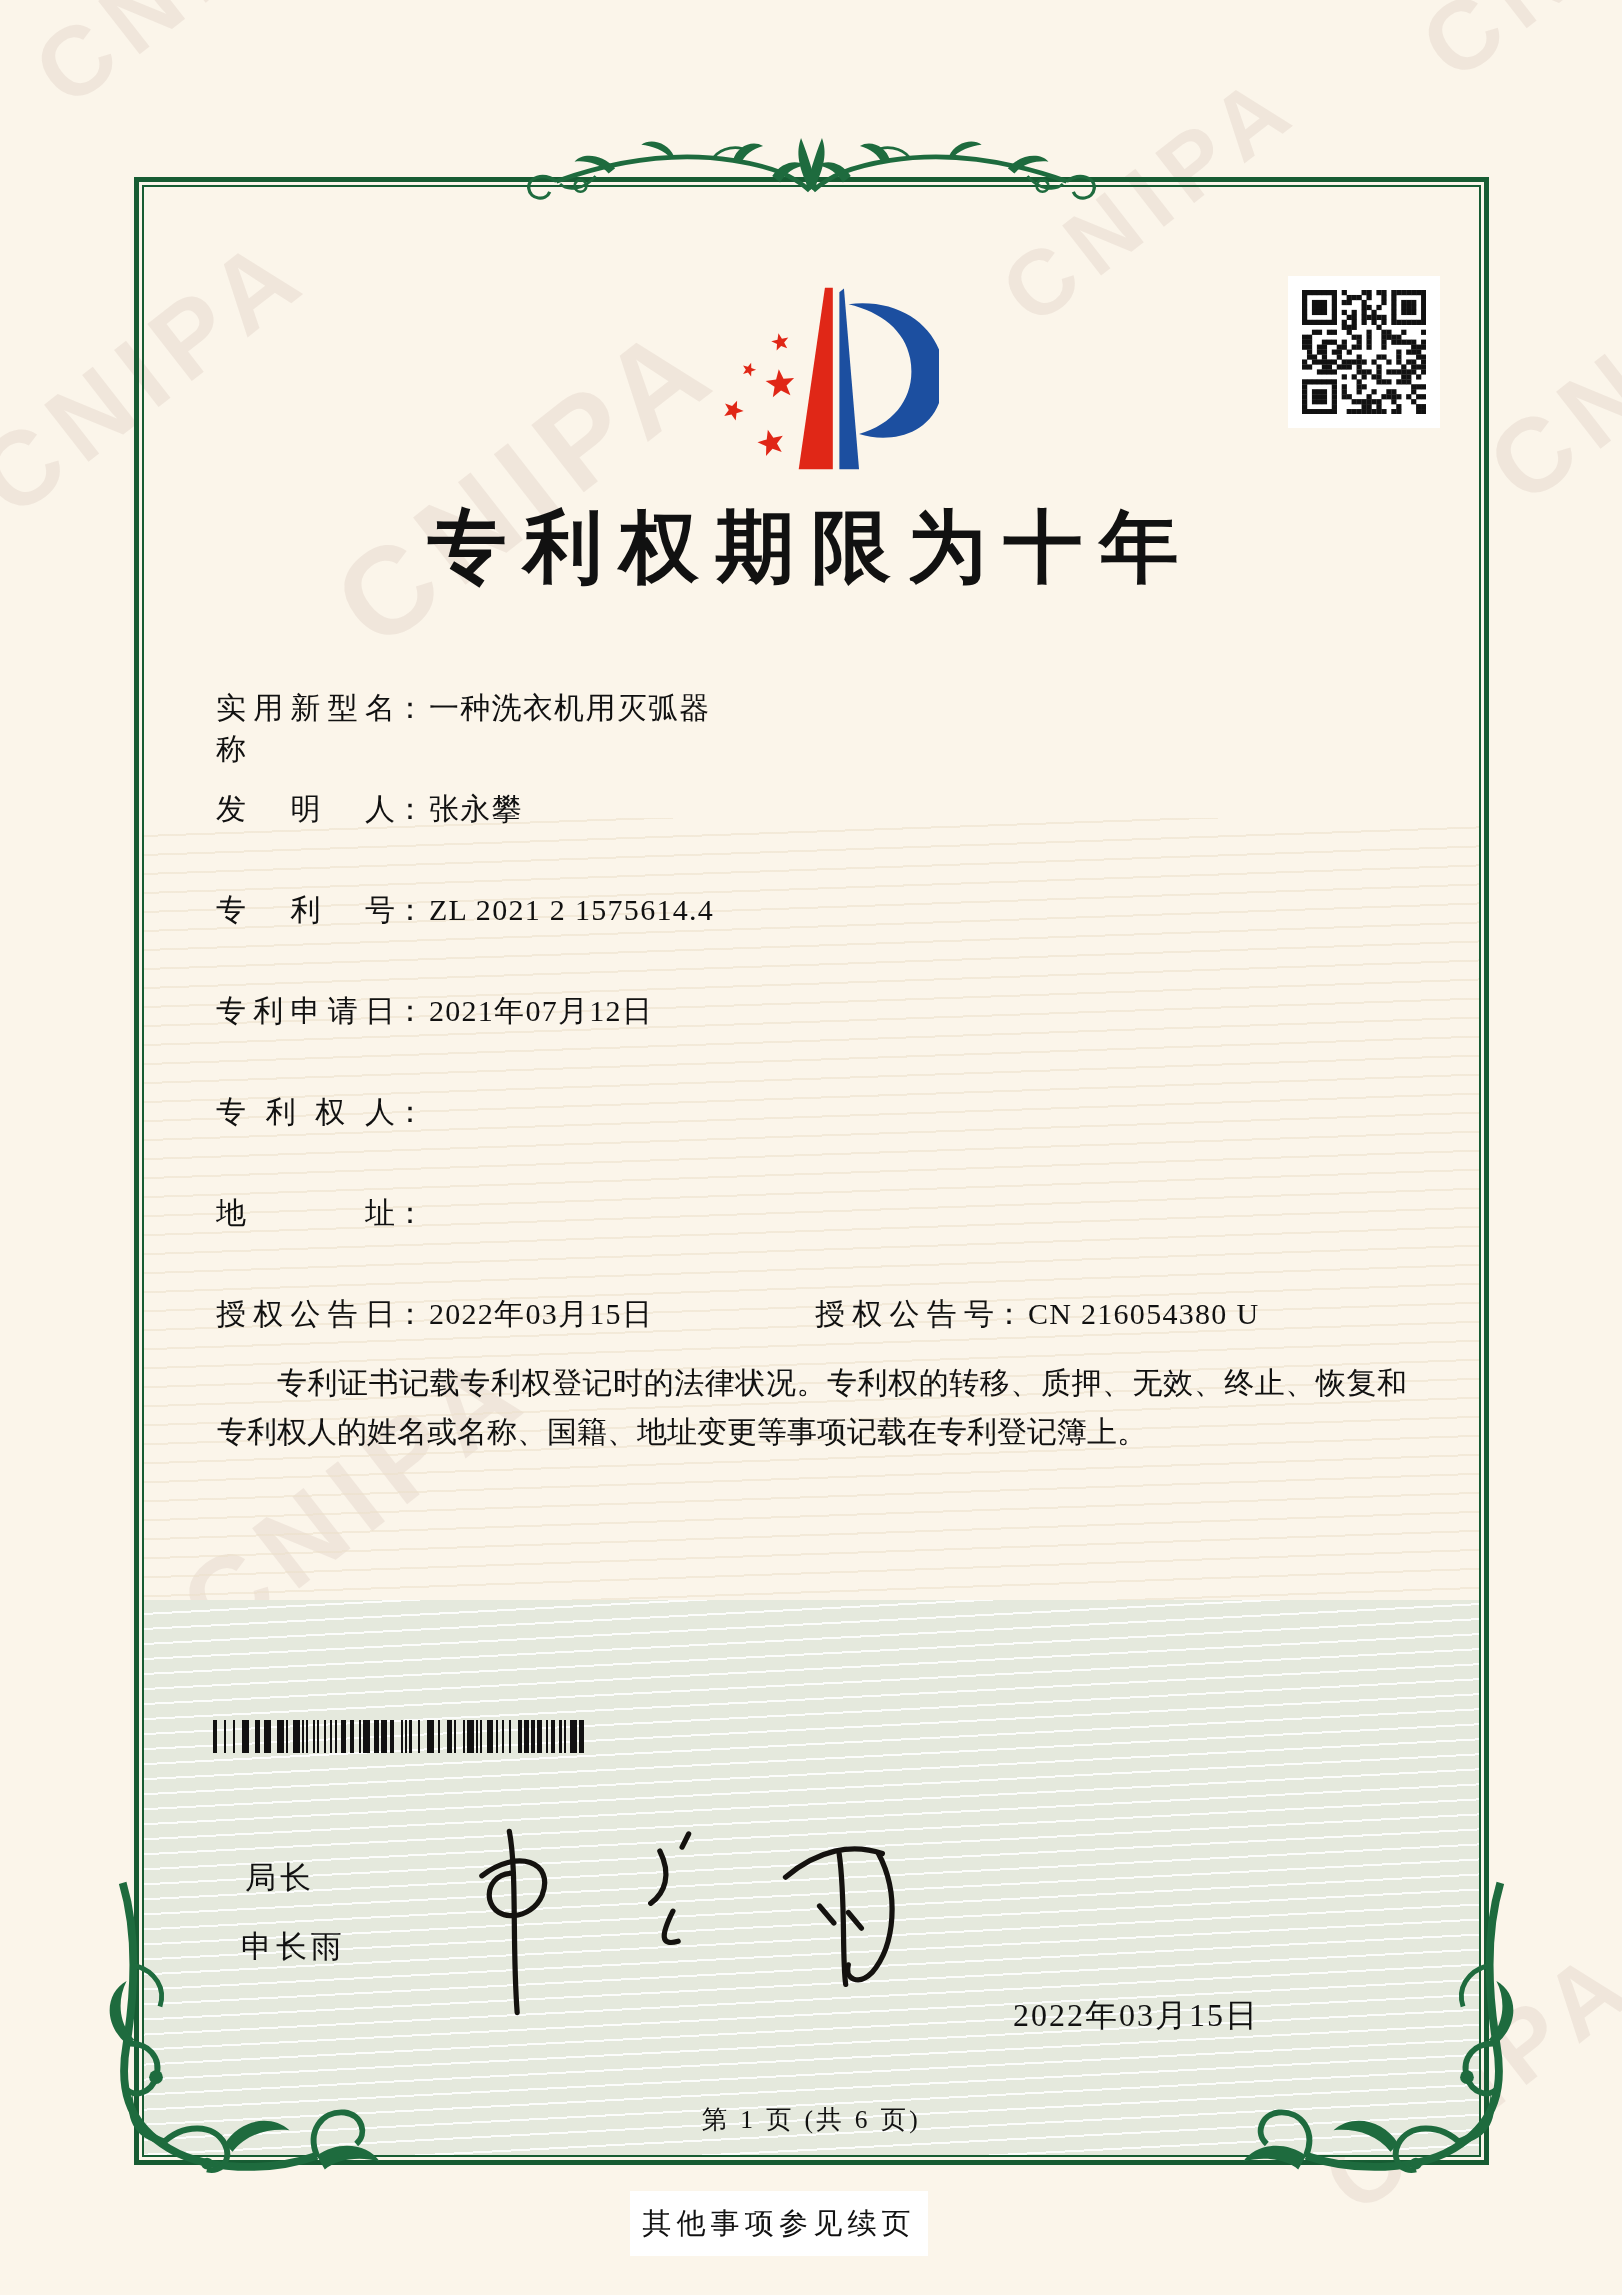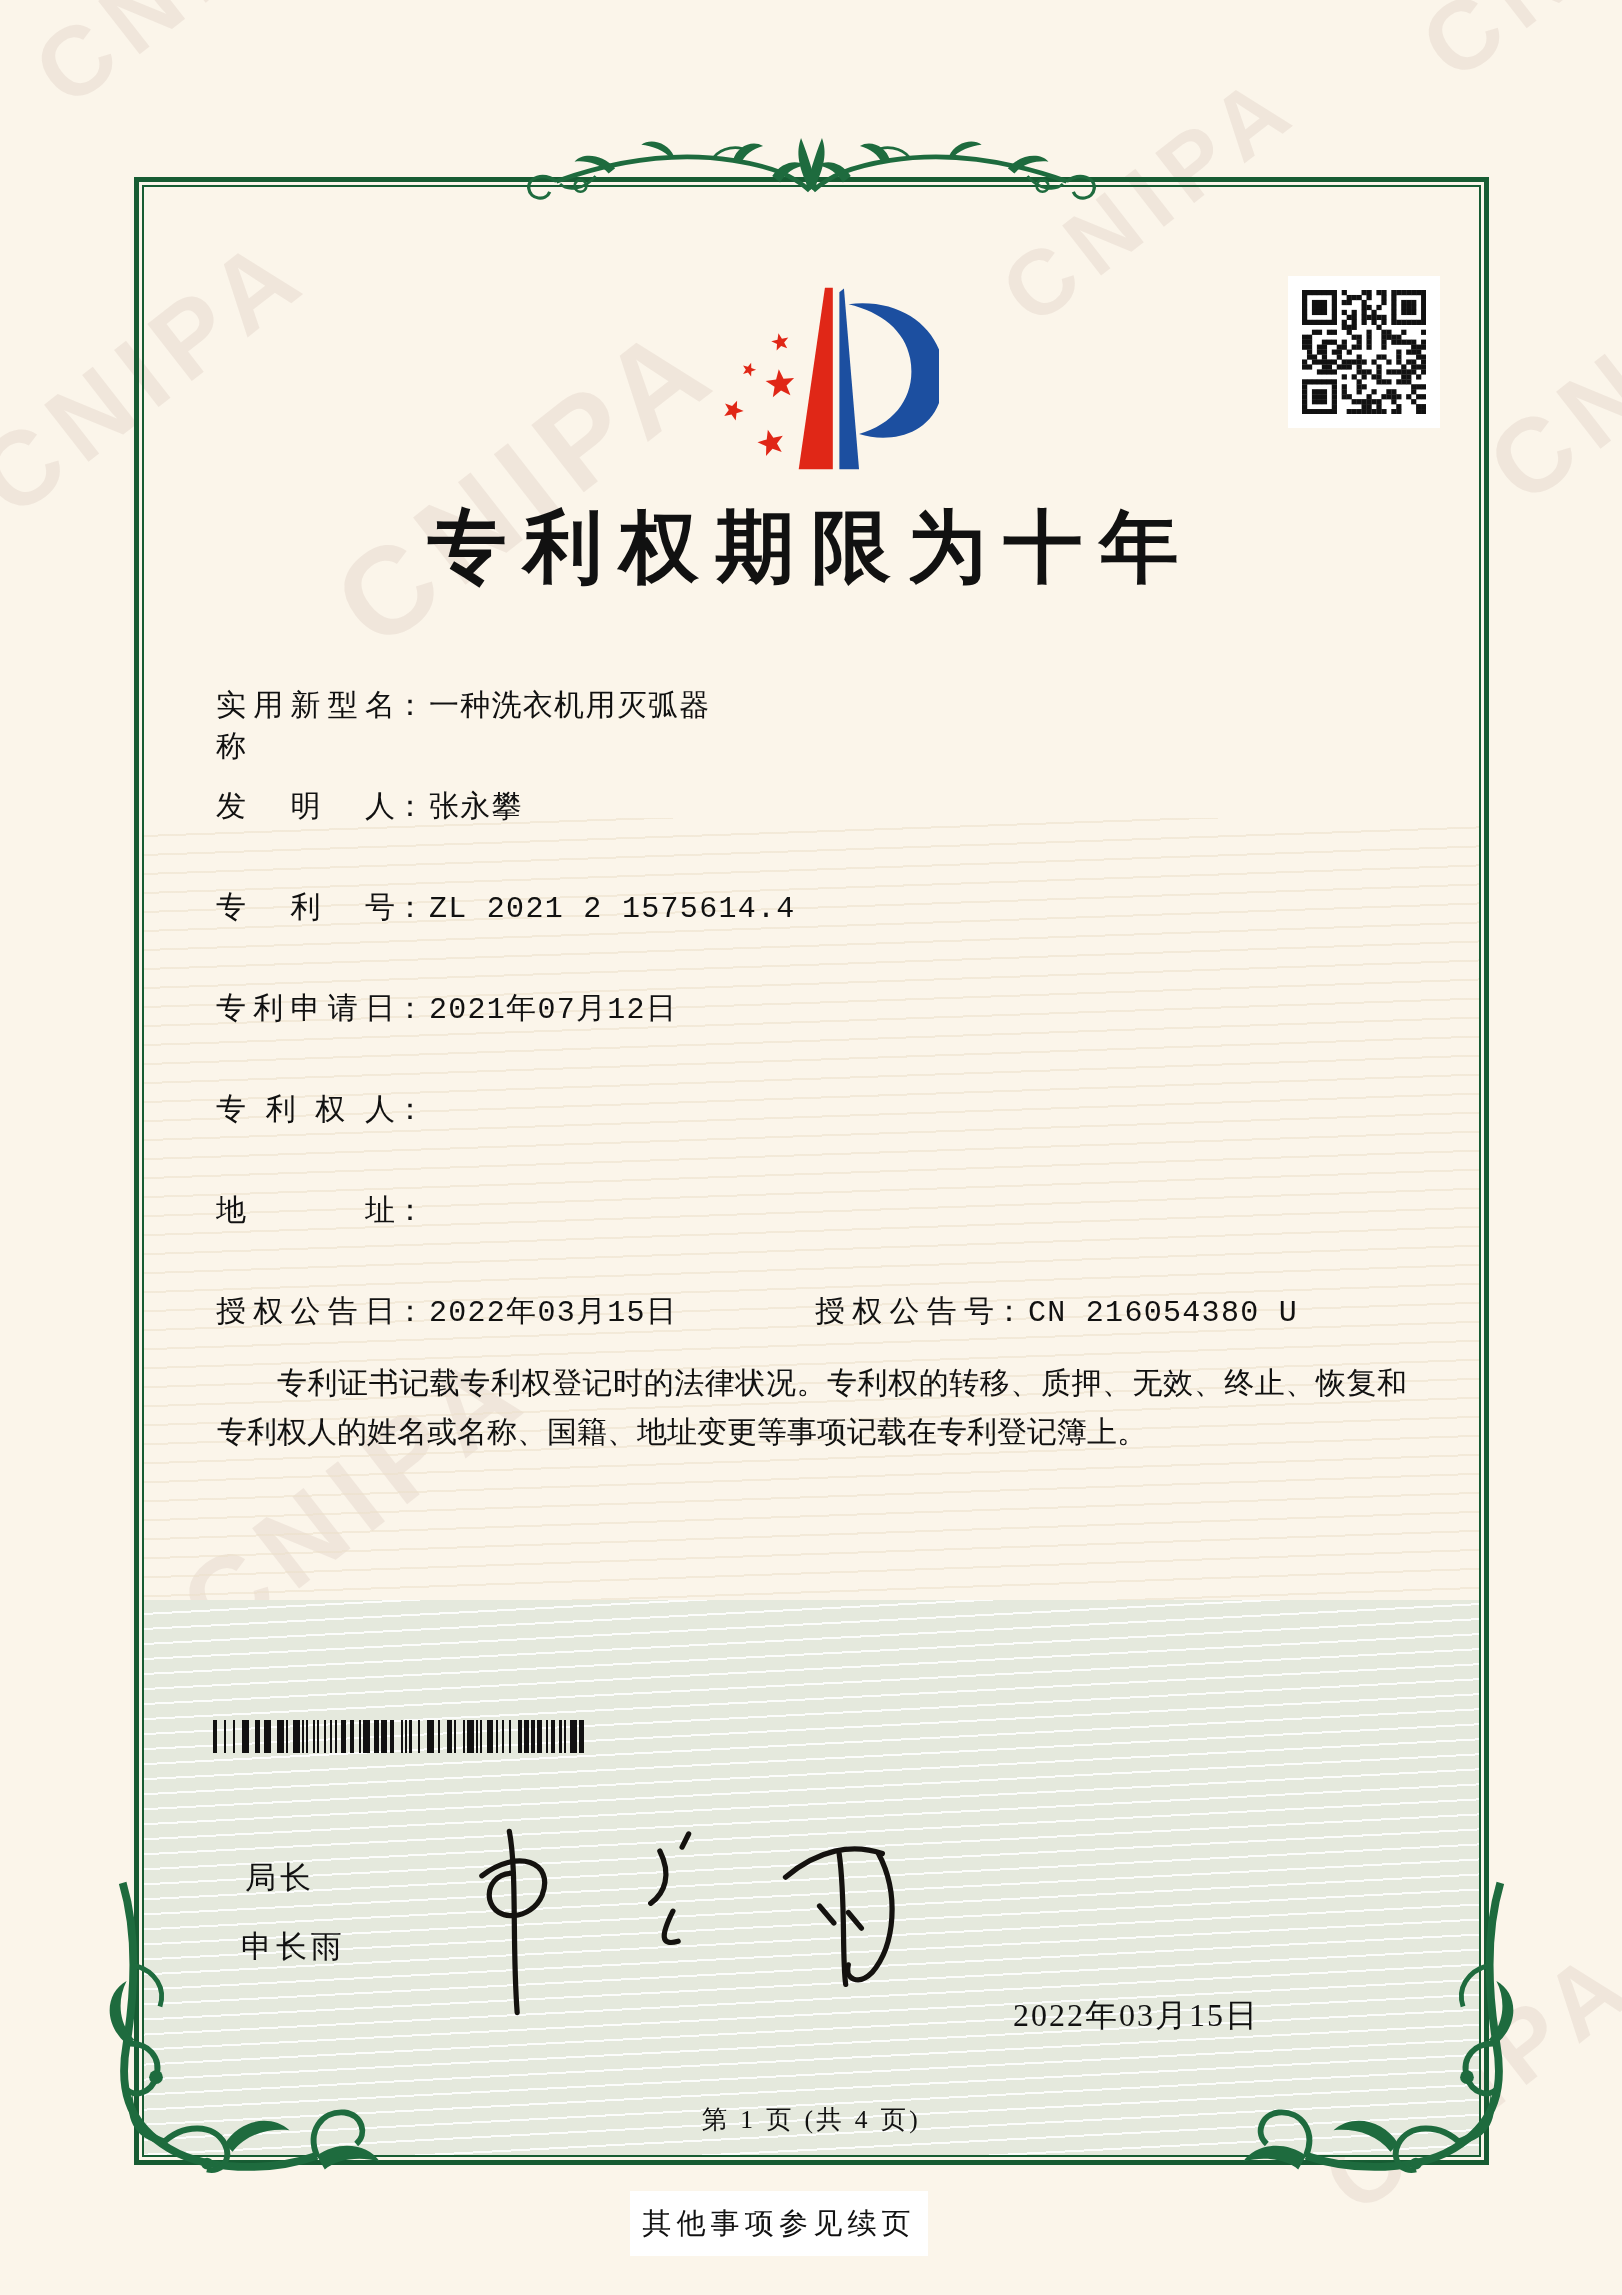--- a/index.html
+++ b/index.html
@@ -55,21 +55,21 @@
   .qr-box{position:absolute;left:1288px;top:276px;width:152px;height:152px;background:#ffffff;}
   .qr-box svg{position:absolute;left:13.7px;top:13.7px;}
 
   .title{
     position:absolute;left:0;right:0;top:495px;text-align:center;
     font-size:79px;font-weight:bold;letter-spacing:17px;
   }
 
   
   .fields{position:absolute;left:216px;top:687px;width:1192px;font-size:30px;}
-  .frow{height:101px;display:flex;align-items:flex-start;line-height:41px;font-family:Liberation Mono, monospace;}
+  .frow{height:101px;display:flex;align-items:flex-start;line-height:41px;}
   .flabel{
     display:inline-block;width:179px;
     text-align:justify;text-align-last:justify;text-justify:inter-character;
   }
   .colon{margin-right:3.9px;}
   .fvalue{flex:0 1 auto;letter-spacing:1.3px;}
   .pair{display:flex;}
   .pair1{width:599px;flex:none;}
 
   
@@ -592,20 +592,20 @@
       <path d="M560,98 C610,56 662,46 708,62"></path>
       <path d="M642,62 C652,132 646,220 652,262"></path>
       <path d="M702,62 C734,122 728,202 692,244 C672,264 650,254 656,232"></path>
       <path d="M612,142 L634,168"></path>
       <path d="M656,152 L676,176"></path>
     </g>
   </svg>
 
   <div class="issue-date">2022年03月15日</div>
 
-  <div class="page-info">第 1 页 (共 4 页)</div>
+  <div class="page-info">第 1 页 (共 6 页)</div>
 
   <div class="cont-strip">
     <span class="cont-note">其他事项参见续页</span>
   </div>
 
 </div>
 
 
 </body></html>

